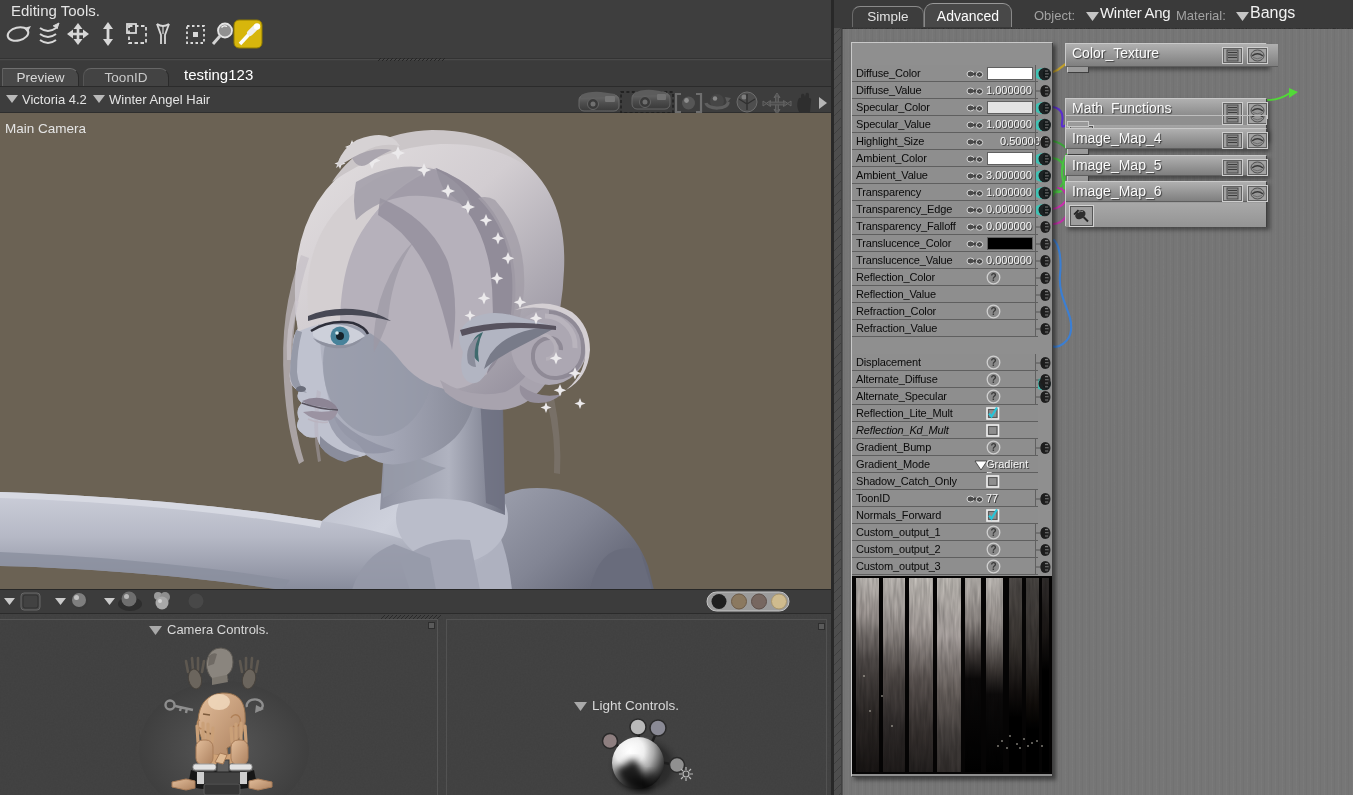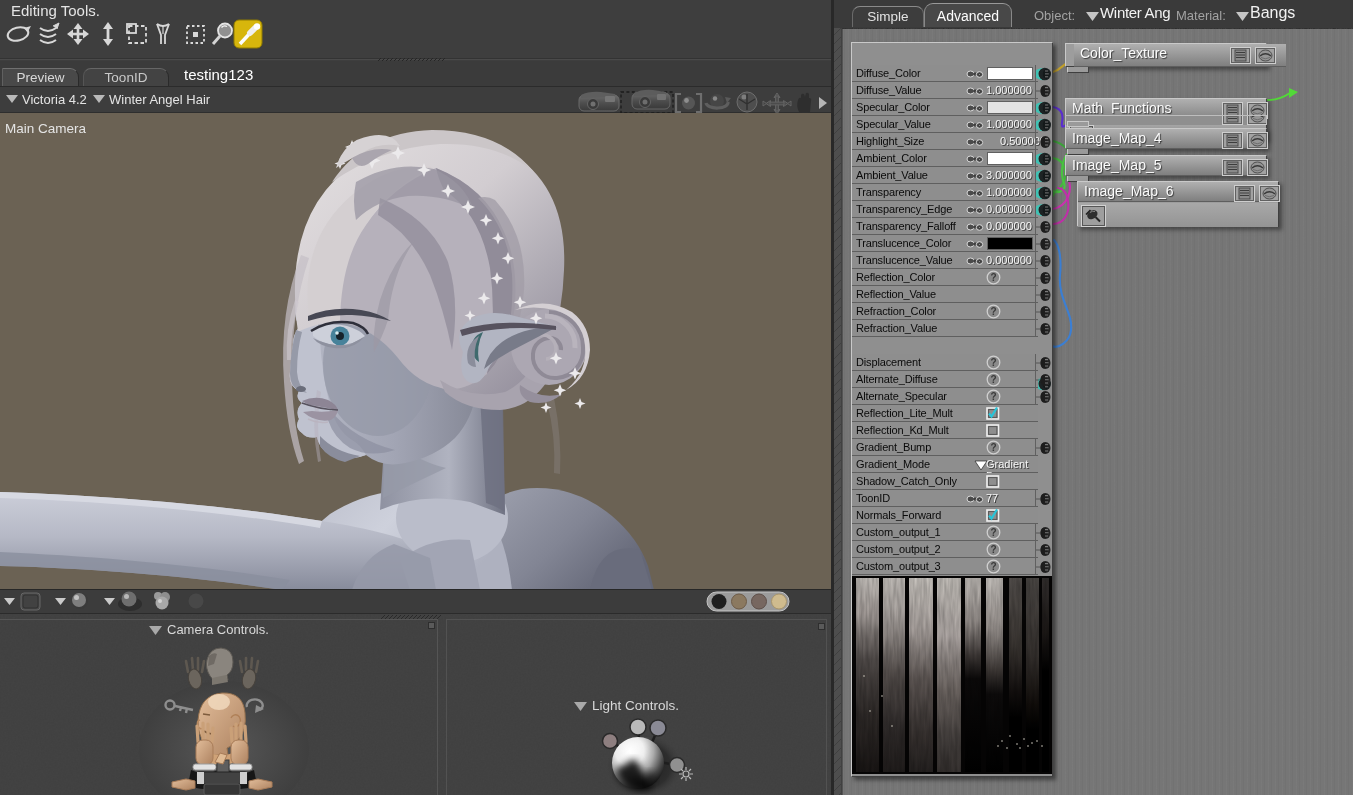--- a/index.html
+++ b/index.html
@@ -954,21 +954,21 @@
           </svg>
         </div>
 <div class="psrow" style="top:340px;">
           <div class="abs rlbl">Reflection_Lite_Mult</div>
           <svg class="abs" style="left:134px;top:2px;" width="14" height="13">
             <rect x="1" y="1" width="11.5" height="11" fill="#8e8e8e" stroke="#efefef" stroke-width="1.6"></rect>
             <rect x="2.6" y="2.6" width="8.3" height="7.8" fill="none" stroke="#555" stroke-width="1"></rect>
             <path d="M3,6.5 L5.5,9.5 L11,0.5" stroke="#28c4d8" stroke-width="2.2" fill="none"></path>
           </svg>
         </div>
-<div class="psrow" style="top:357px;">
+<div class="psrow" style="top:357px;font-style:italic;">
           <div class="abs rlbl">Reflection_Kd_Mult</div>
           <svg class="abs" style="left:134px;top:2px;" width="14" height="13">
             <rect x="1" y="1" width="11.5" height="11" fill="#8e8e8e" stroke="#efefef" stroke-width="1.6"></rect>
             <rect x="2.6" y="2.6" width="8.3" height="7.8" fill="none" stroke="#555" stroke-width="1"></rect>
           </svg>
         </div>
 <div class="psrow" style="top:374px;">
           <div class="abs rlbl">Gradient_Bump</div>
           <svg class="abs" style="left:134px;top:1px;" width="15" height="15">
             <circle cx="7.5" cy="7.5" r="6.3" fill="#8a8a8a" stroke="#cfcfcf" stroke-width="1.3"></circle>
@@ -1158,21 +1158,21 @@
         <circle cx="185" cy="165" r="0.8" fill="#cfcabf"></circle>
         <circle cx="190" cy="170" r="0.8" fill="#cfcabf"></circle>
         <circle cx="30" cy="120" r="0.8" fill="#cfcabf"></circle>
         <circle cx="18" cy="135" r="0.8" fill="#cfcabf"></circle>
         <circle cx="40" cy="150" r="0.8" fill="#cfcabf"></circle>
         <circle cx="12" cy="100" r="0.8" fill="#cfcabf"></circle>
       </svg>
 </div>
   <div class="abs" id="nodes" style="left:231px;top:43px;width:206px;height:192px;">
       <div class="abs" style="left:0;top:0px;width:202px;height:24px;box-shadow:3px 3px 4px rgba(25,25,25,0.5);background:#9d9d9d;border:1px solid #c9c9c9;border-right-color:#3f3f3f;border-bottom-color:#3f3f3f;">
-        <div class="abs" style="left:8px;top:0;width:212px;height:23px;background:linear-gradient(#b0b0b0,#7f7f7f);border-bottom:1px solid #5e5e5e;">
+        <div class="abs" style="left:0;top:0;width:212px;height:23px;background:linear-gradient(#b0b0b0,#7f7f7f);border-bottom:1px solid #5e5e5e;">
           <div class="abs" style="left:6px;top:1px;font-size:14px;color:#fbfbfb;text-shadow:1px 1px 1px #3a3a3a;">Color_Texture</div>
           <svg class="abs" style="left:156px;top:3px;" width="46" height="18">
             <rect x="0.5" y="0.5" width="20" height="16" fill="#a2a2a2" stroke="#cecece"></rect>
             <rect x="1.5" y="1.5" width="18" height="14" fill="none" stroke="#616161"></rect>
             <rect x="5" y="3" width="11" height="11" fill="#898989" stroke="#4a4a4a"></rect>
             <path d="M6,5.5 h9 M6,8 h9 M6,10.5 h9" stroke="#3c3c3c"></path>
             <rect x="25.5" y="0.5" width="20" height="16" fill="#a2a2a2" stroke="#cecece"></rect>
             <rect x="26.5" y="1.5" width="18" height="14" fill="none" stroke="#616161"></rect>
             <ellipse cx="35.5" cy="8.5" rx="6.5" ry="5.5" fill="#959595" stroke="#4f4f4f"></ellipse>
             <path d="M30,9 Q35.5,4.5 41,9" fill="none" stroke="#393939" stroke-width="1.4"></path>
@@ -1252,21 +1252,21 @@
             <path d="M6,5.5 h9 M6,8 h9 M6,10.5 h9" stroke="#3c3c3c"></path>
             <rect x="25.5" y="0.5" width="20" height="16" fill="#a2a2a2" stroke="#cecece"></rect>
             <rect x="26.5" y="1.5" width="18" height="14" fill="none" stroke="#616161"></rect>
             <ellipse cx="35.5" cy="8.5" rx="6.5" ry="5.5" fill="#959595" stroke="#4f4f4f"></ellipse>
             <path d="M30,9 Q35.5,4.5 41,9" fill="none" stroke="#393939" stroke-width="1.4"></path>
             <path d="M31,10.5 Q35,13 40,10.5" fill="none" stroke="#6e6e6e" stroke-width="1"></path>
           </svg>
         </div>
       </div>
       <div class="abs" style="left:2px;top:133px;width:22px;height:6px;background:#9a9a9a;border:1px solid #c9c9c9;border-top:none;border-right-color:#3f3f3f;border-bottom-color:#3f3f3f;"></div>
-      <div class="abs" style="left:12px;top:138px;width:202px;height:46px;box-shadow:3px 3px 4px rgba(25,25,25,0.5);background:#9d9d9d;border:1px solid #c9c9c9;border-right-color:#3f3f3f;border-bottom-color:#3f3f3f;">
+      <div class="abs" style="left:0;top:138px;width:202px;height:46px;box-shadow:3px 3px 4px rgba(25,25,25,0.5);background:#9d9d9d;border:1px solid #c9c9c9;border-right-color:#3f3f3f;border-bottom-color:#3f3f3f;">
         <div class="abs" style="left:0;top:0;width:200px;height:20px;background:linear-gradient(#b0b0b0,#7f7f7f);border-bottom:1px solid #5e5e5e;">
           <div class="abs" style="left:6px;top:1px;font-size:14px;color:#fbfbfb;text-shadow:1px 1px 1px #3a3a3a;">Image_Map_6</div>
           <svg class="abs" style="left:156px;top:3px;" width="46" height="18">
             <rect x="0.5" y="0.5" width="20" height="16" fill="#a2a2a2" stroke="#cecece"></rect>
             <rect x="1.5" y="1.5" width="18" height="14" fill="none" stroke="#616161"></rect>
             <rect x="5" y="3" width="11" height="11" fill="#898989" stroke="#4a4a4a"></rect>
             <path d="M6,5.5 h9 M6,8 h9 M6,10.5 h9" stroke="#3c3c3c"></path>
             <rect x="25.5" y="0.5" width="20" height="16" fill="#a2a2a2" stroke="#cecece"></rect>
             <rect x="26.5" y="1.5" width="18" height="14" fill="none" stroke="#616161"></rect>
             <ellipse cx="35.5" cy="8.5" rx="6.5" ry="5.5" fill="#959595" stroke="#4f4f4f"></ellipse>

